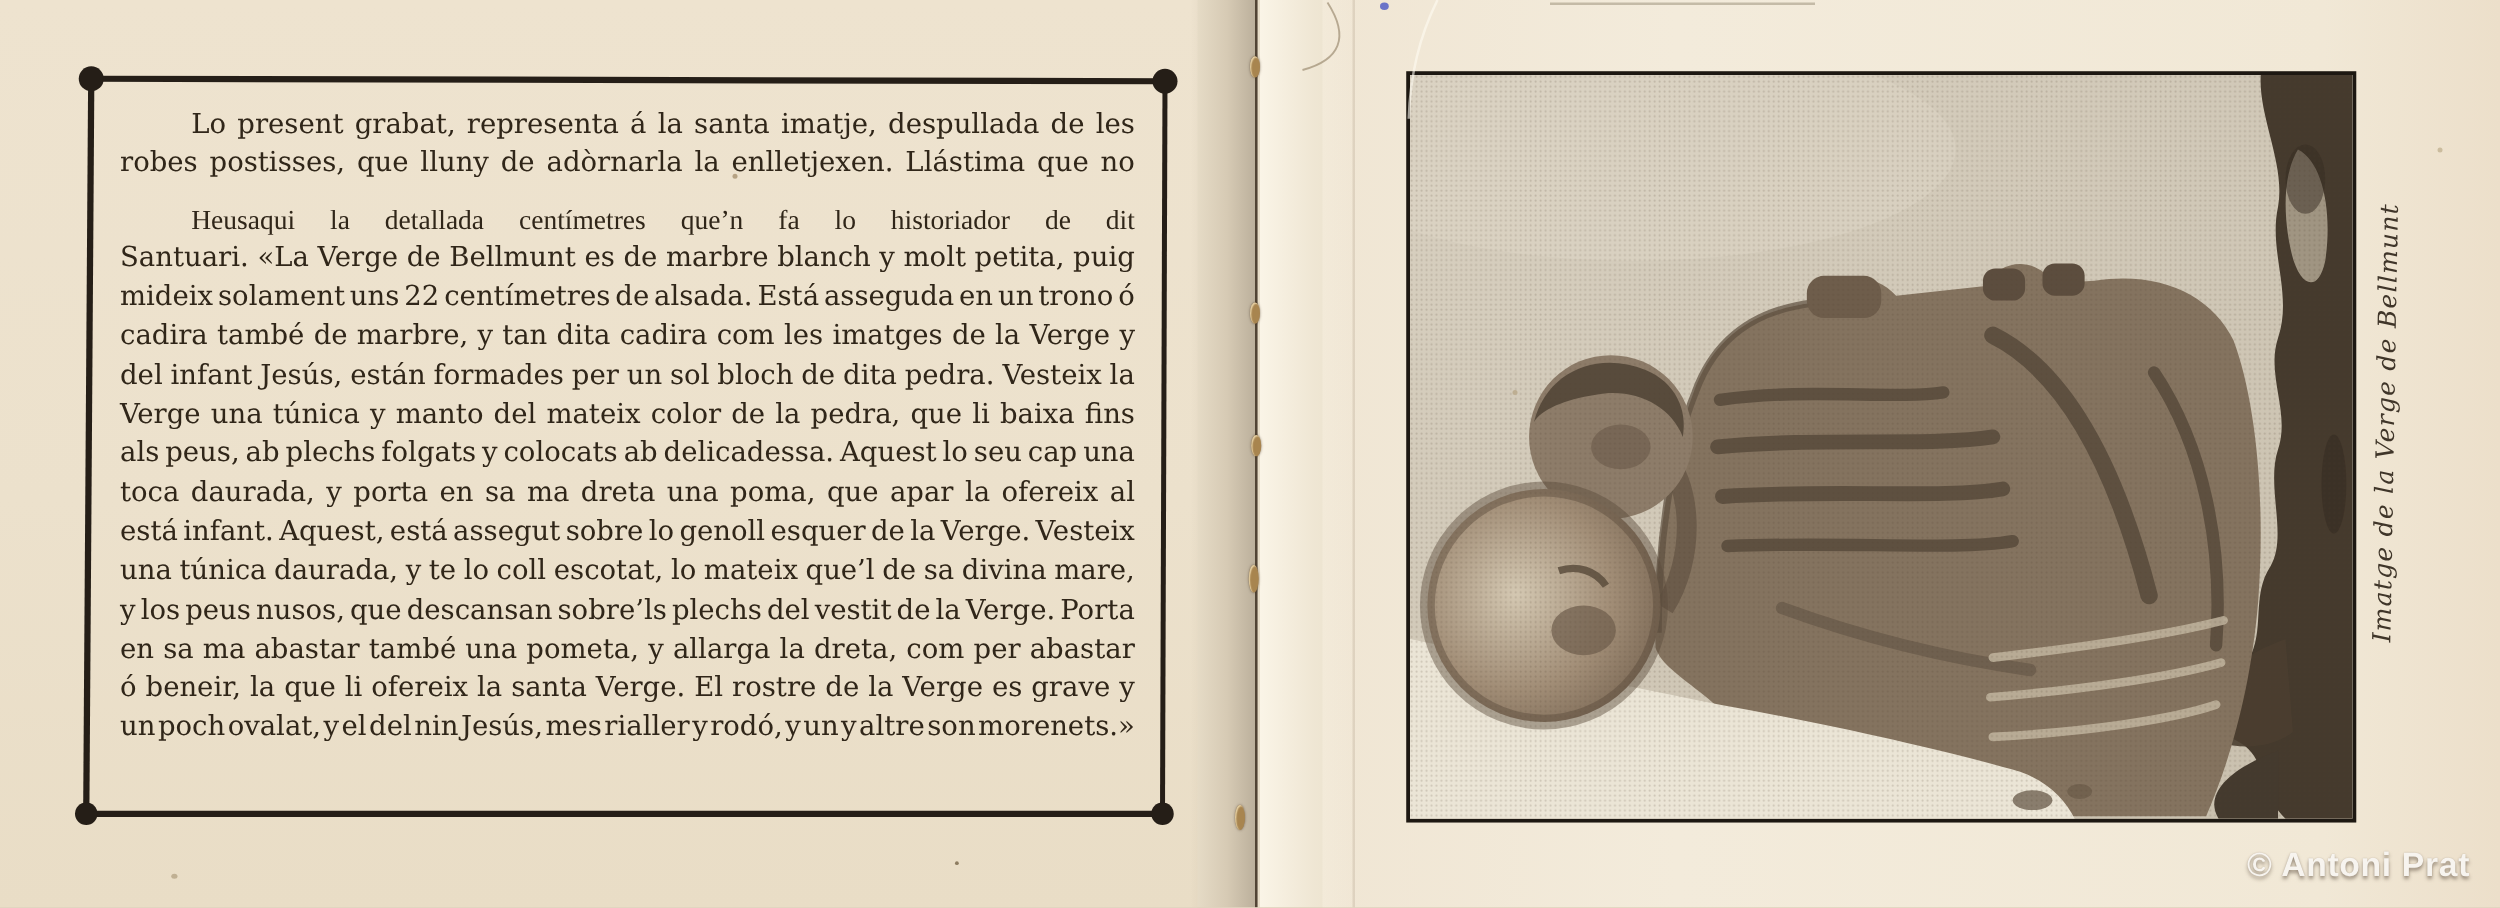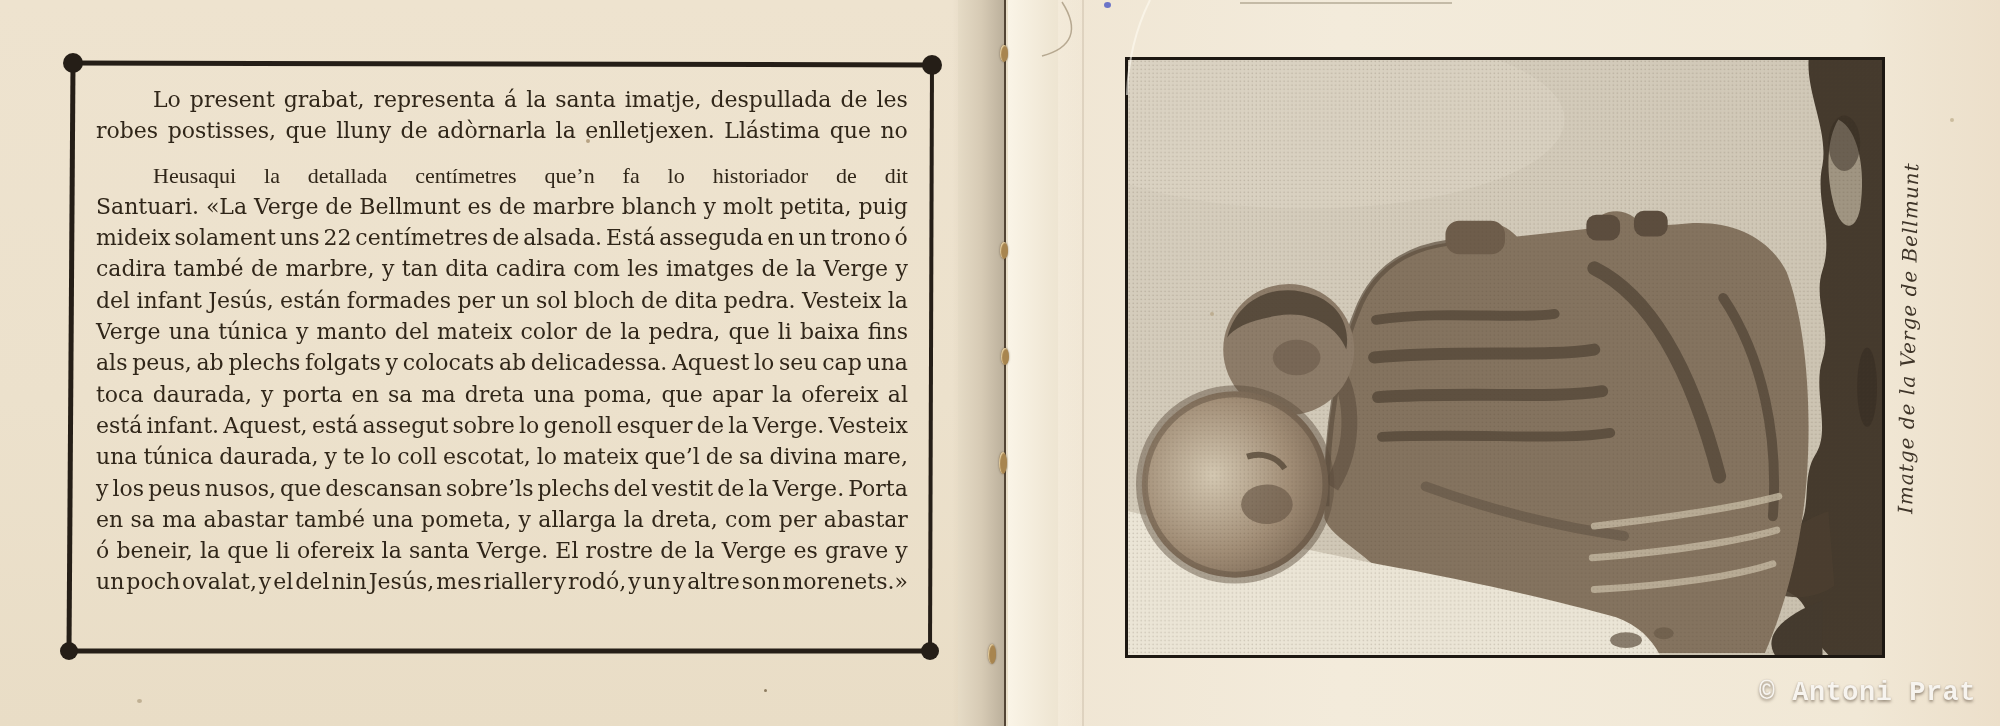--- a/index.html
+++ b/index.html
@@ -45,21 +45,21 @@
   
   .caption{
     position:absolute;left:1750px;top:340px;width:320px;height:28px;
     transform:rotate(-89deg);transform-origin:center;
     font-style:italic;font-size:20px;letter-spacing:1px;text-align:center;
     color:var(--caption-ink,#3f3529);white-space:nowrap;
   }
   
   .watermark{
     position:absolute;right:24px;bottom:18px;
-    font-family:Liberation Mono, monospace;font-weight:600;font-size:27px;letter-spacing:.5px;
+    font-family:Liberation Sans, sans-serif;font-weight:600;font-size:27px;letter-spacing:.5px;
     color:var(--watermark,#f7f4ef);text-shadow:0 2px 3px rgba(90,75,60,.55),0 0 1px rgba(120,100,80,.4);
   }
   
   .speck{position:absolute;border-radius:50%;}
   .decor{position:absolute;left:0;top:0;pointer-events:none;}
 </style>
 </head>
 <body>
 
 <div id="scan">

